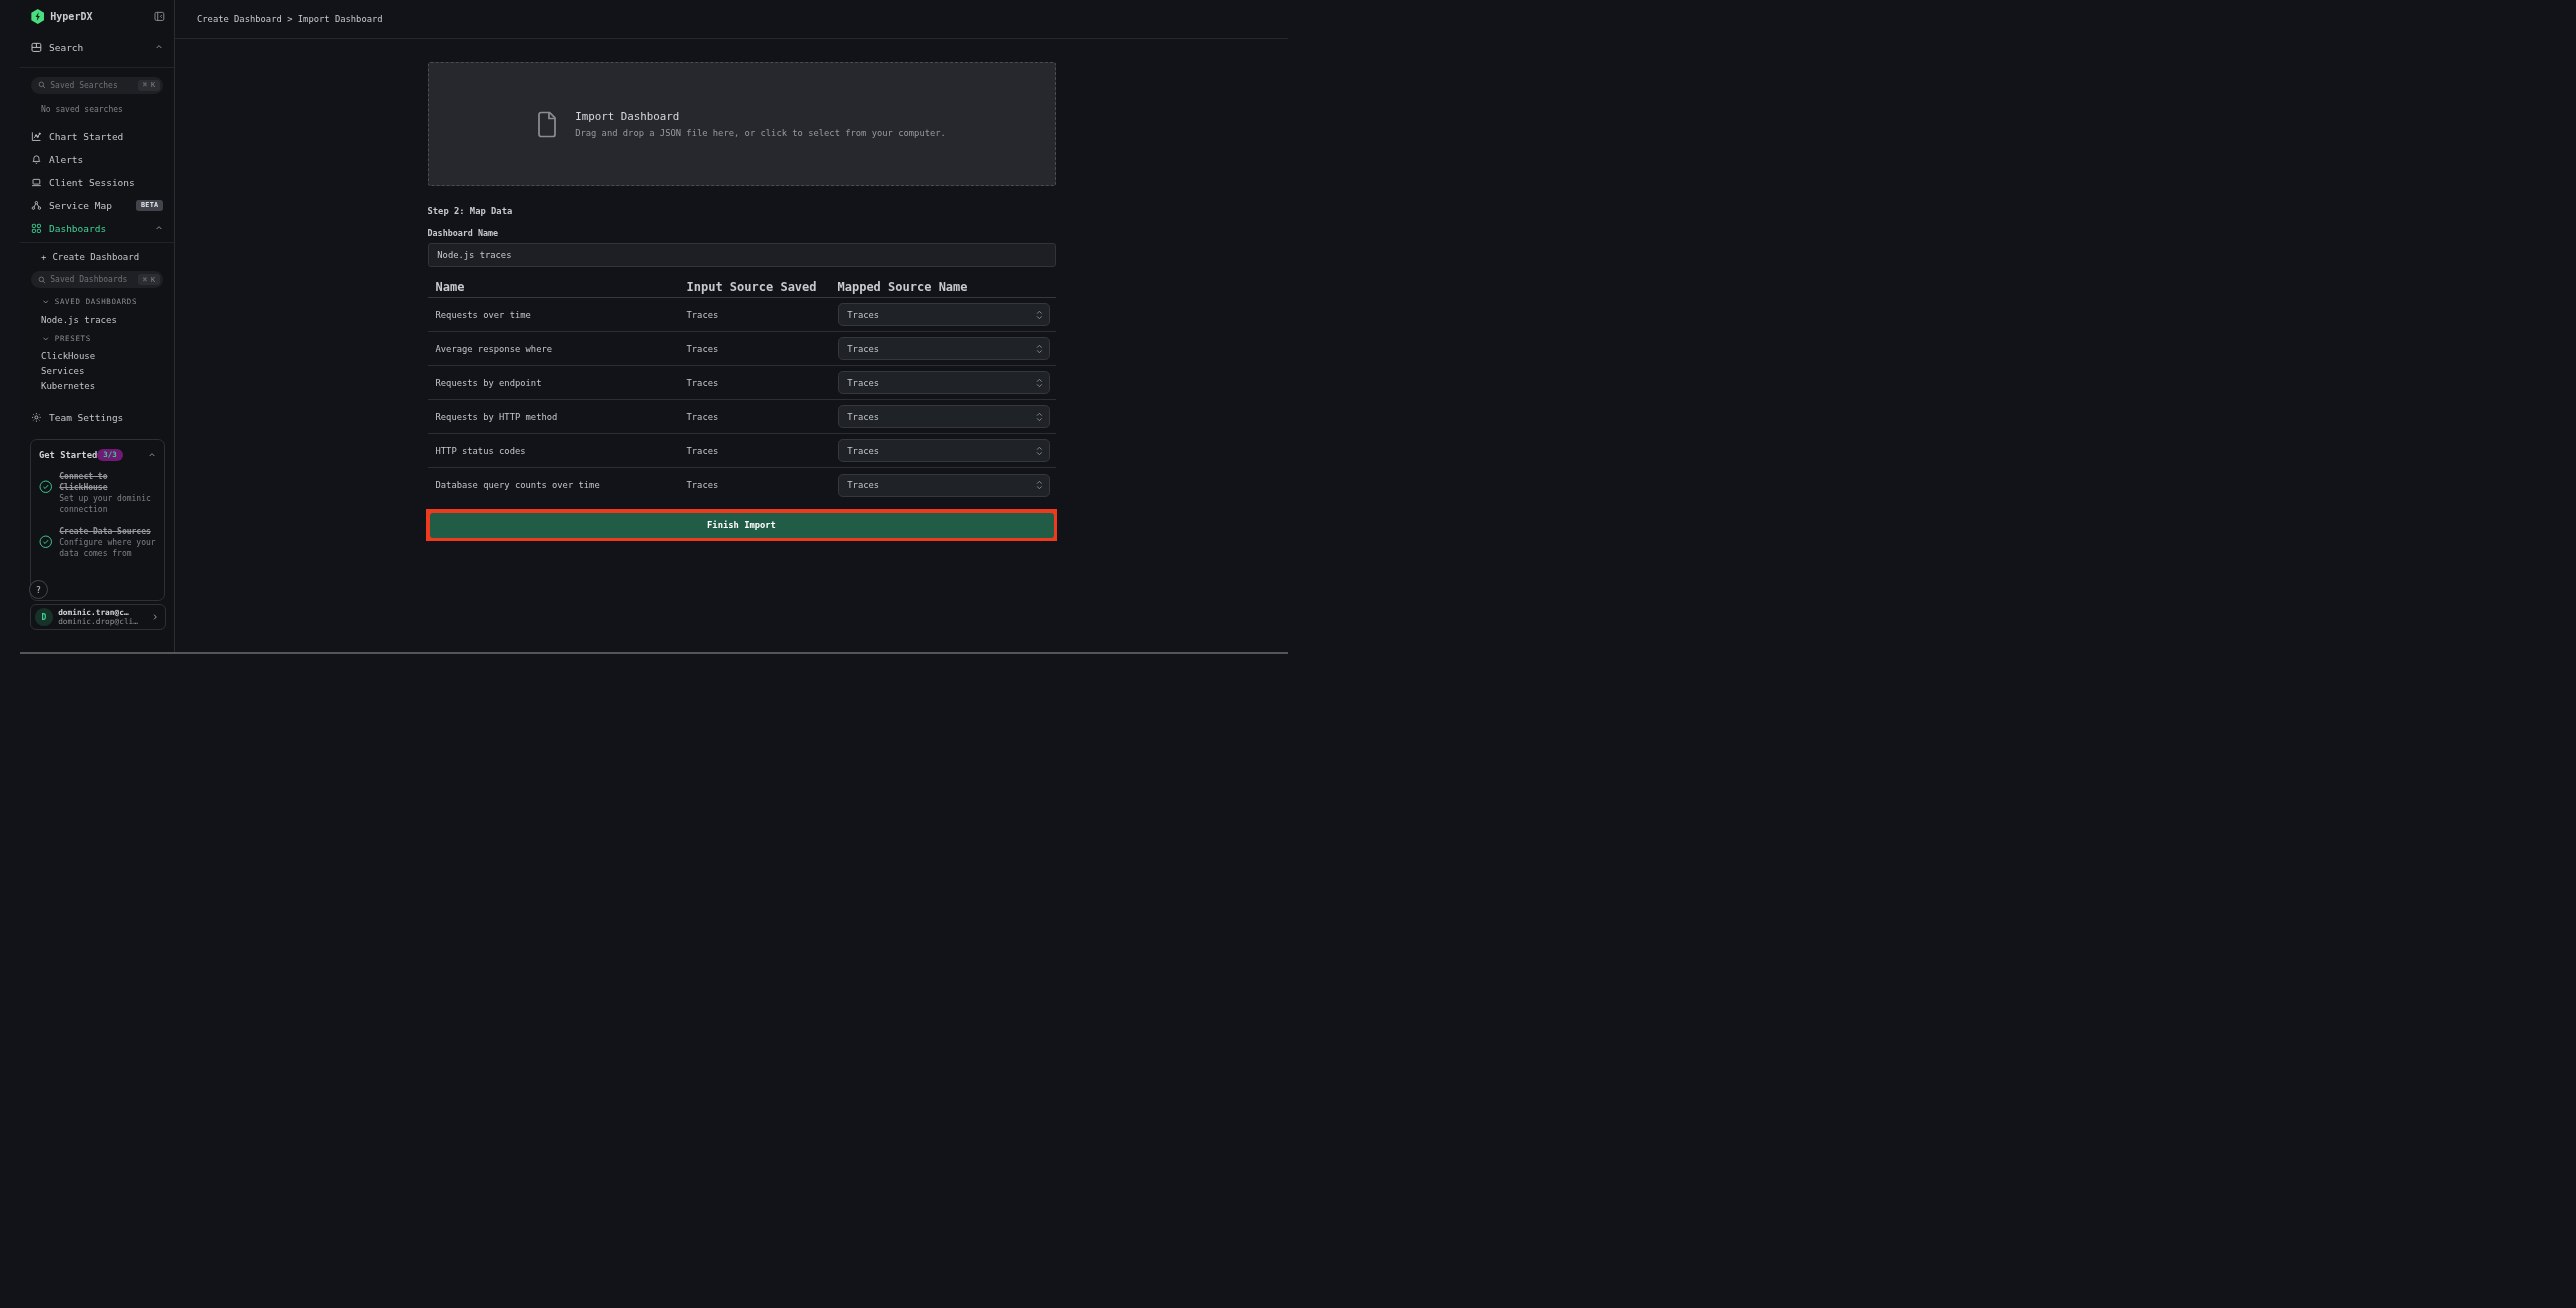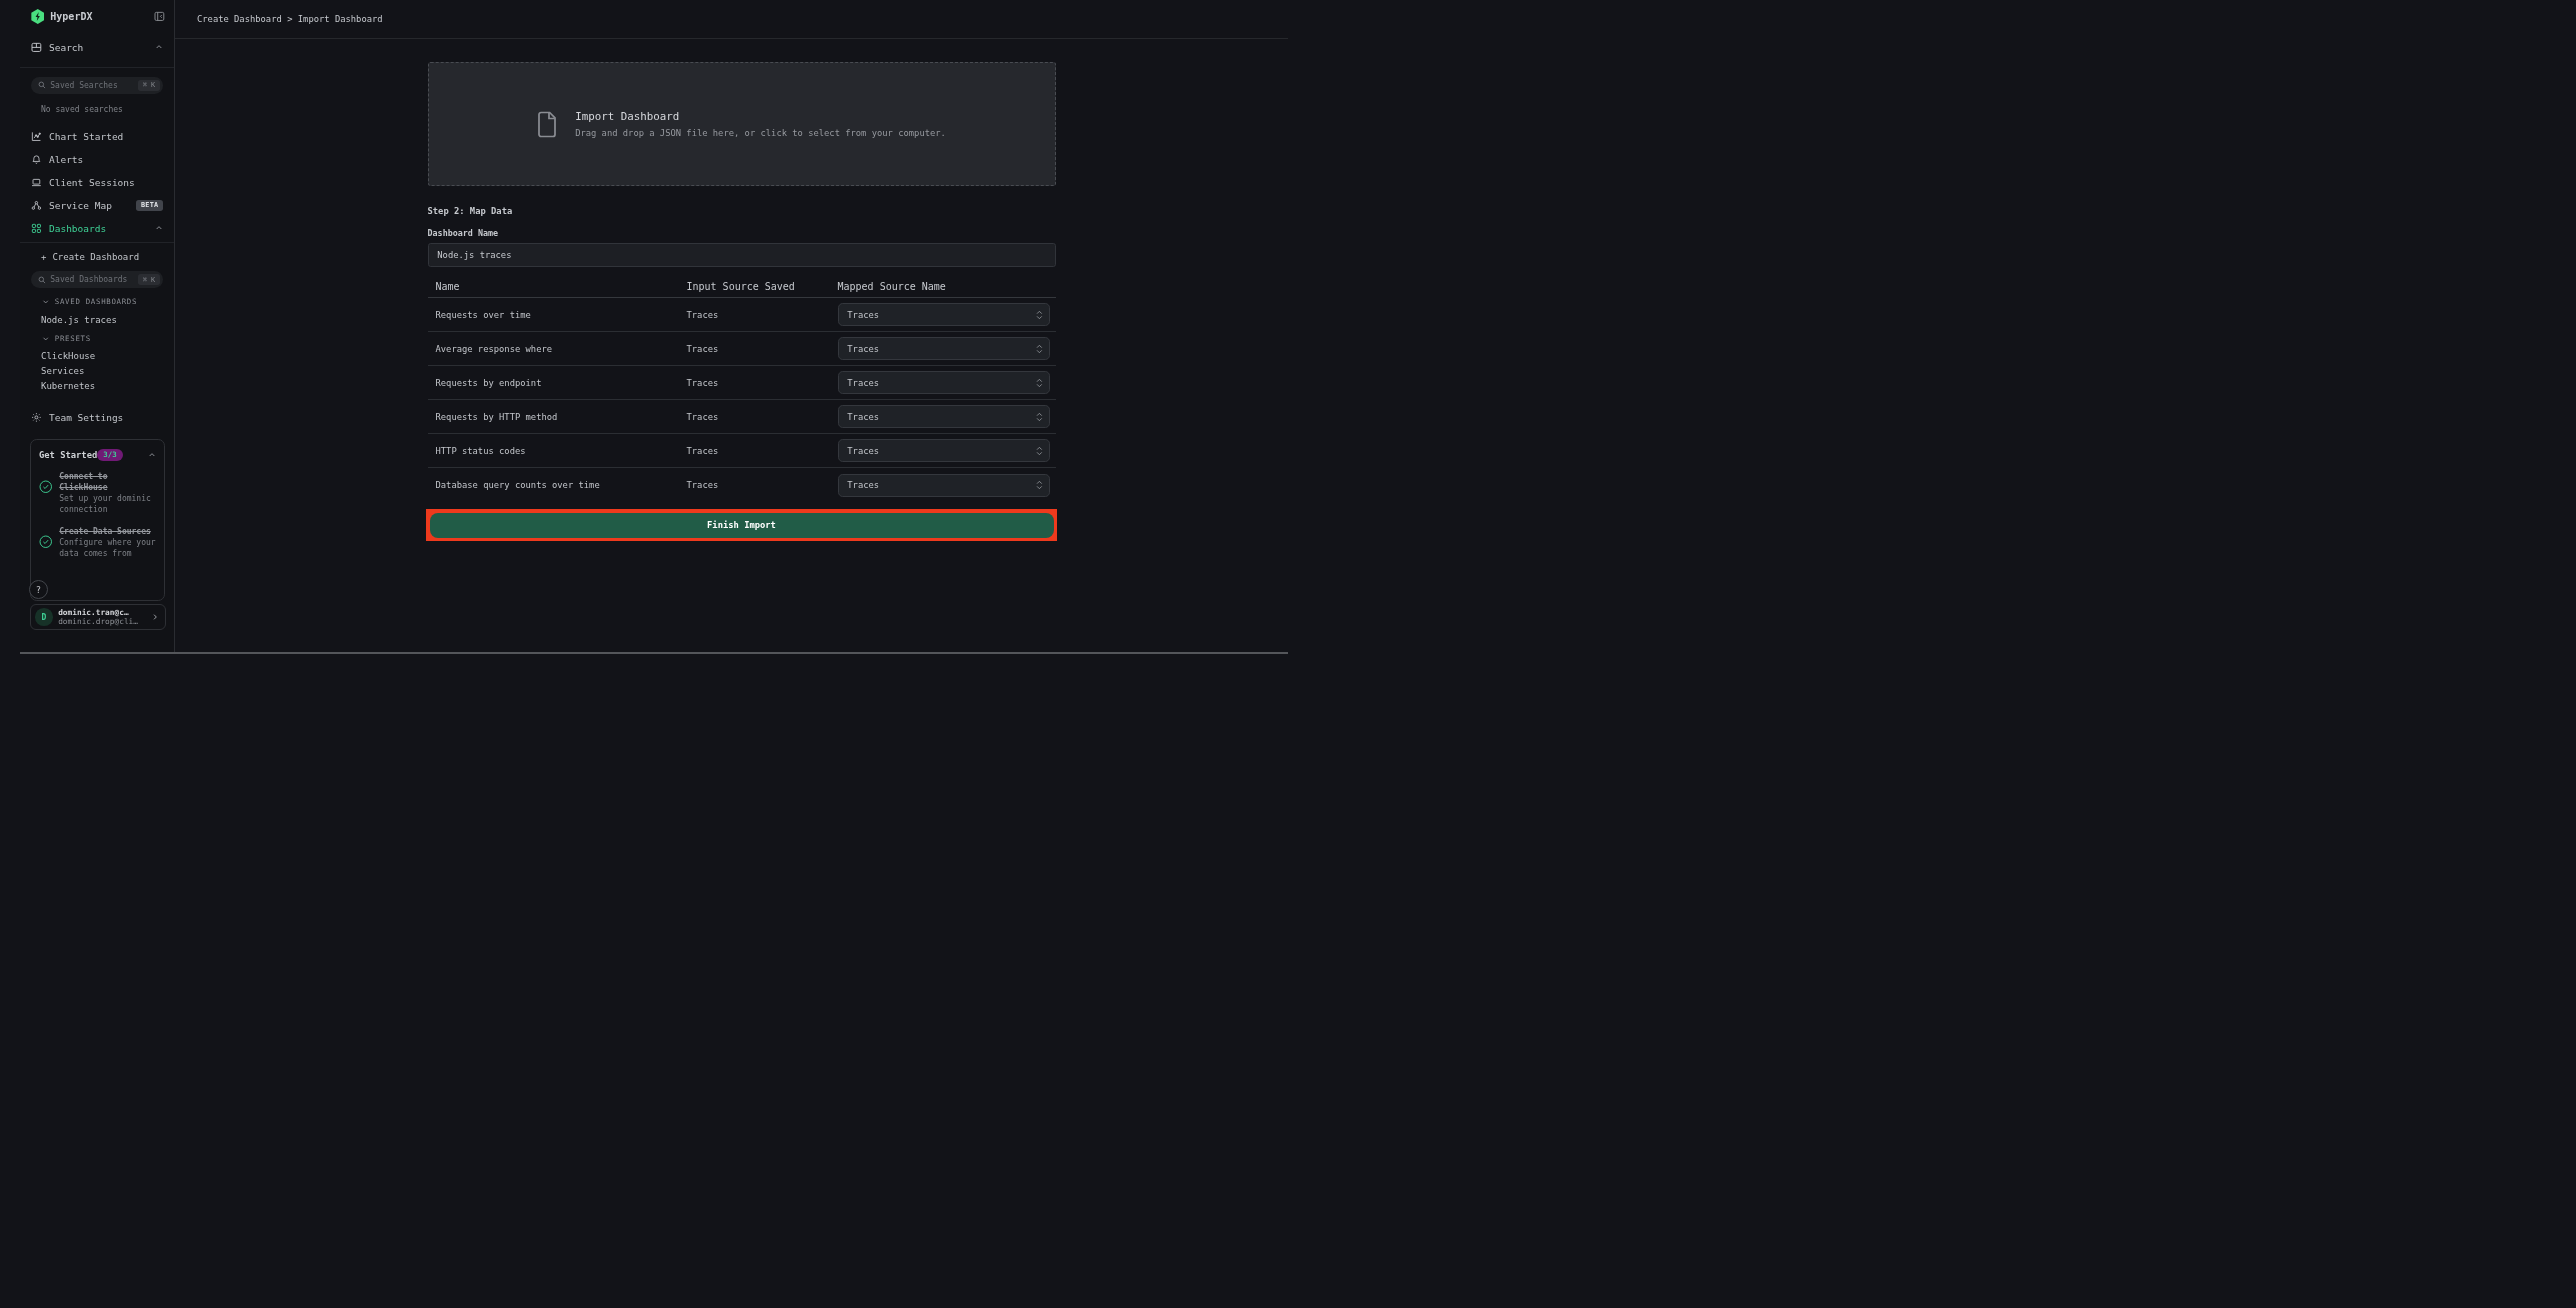--- a/index.html
+++ b/index.html
@@ -88,33 +88,33 @@
   .dz-sub { font-size:8.8px; color:#96999f; margin-top:4.7px; }
 
   .step-label { margin-top:20px; font-size:8.8px; font-weight:bold; color:#c6c9ce; }
   .field-label { margin-top:11.5px; font-size:8.4px; font-weight:bold; color:#c6c9ce; }
   .name-input { margin-top:5.4px; width:100%; height:24px; background:#1d1f24;
     border:0.7px solid #31343a; border-radius:2.7px; color:#c6c9ce; font-size:8.8px;
     font-family:"DejaVu Sans Mono", monospace; padding:0 8.8px; outline:none; }
 
   .table { margin-top:9.5px; }
   .thead { display:grid; grid-template-columns:259px 151px 1fr; height:22px; align-items:center;
-    border-bottom:0.7px solid #35383d; font-size:10px; font-weight:normal; color:#c6c9ce; }
+    border-bottom:0.7px solid #35383d; font-size:12px; font-weight:bold; color:#c6c9ce; }
   .thead .c1 { padding-left:8px; }
   .trow { display:grid; grid-template-columns:259px 151px 1fr; height:34px; align-items:center;
     border-bottom:0.7px solid #2b2e33; font-size:8.8px; color:#c3c6cb; }
   .trow:last-child { border-bottom:none; }
   .trow .c1 { padding-left:8px; }
   .select { width:212px; height:23px; background:#1f2227; border:0.7px solid #34373d; border-radius:4.7px;
     display:flex; align-items:center; padding:0 19px 0 8.8px; position:relative; cursor:pointer;
     color:#c3c6cb; justify-self:start; }
   .select .updown { position:absolute; right:6px; top:50%; transform:translateY(-50%); color:#8a8d93; display:flex; }
 
   .finish-wrap { margin:6.8px -1.4px 0 -1.4px; background:#ee3a1d; padding:3.4px; }
-  .finish-btn { width:100%; height:25px; background:#215c47; border:none; border-radius:8px;
+  .finish-btn { width:100%; height:25px; background:#215c47; border:none; border-radius:3px;
     color:#ffffff; font-weight:bold; font-size:8.8px; font-family:"DejaVu Sans Mono", monospace;
     cursor:pointer; display:flex; align-items:center; justify-content:center; }
 
   .hscrollbar { position:absolute; left:0; right:0; bottom:0; height:2px; background:#54565a; z-index:9; }
   svg { display:block; }
 </style>
 </head>
 <body>
 
 <div class="app">

